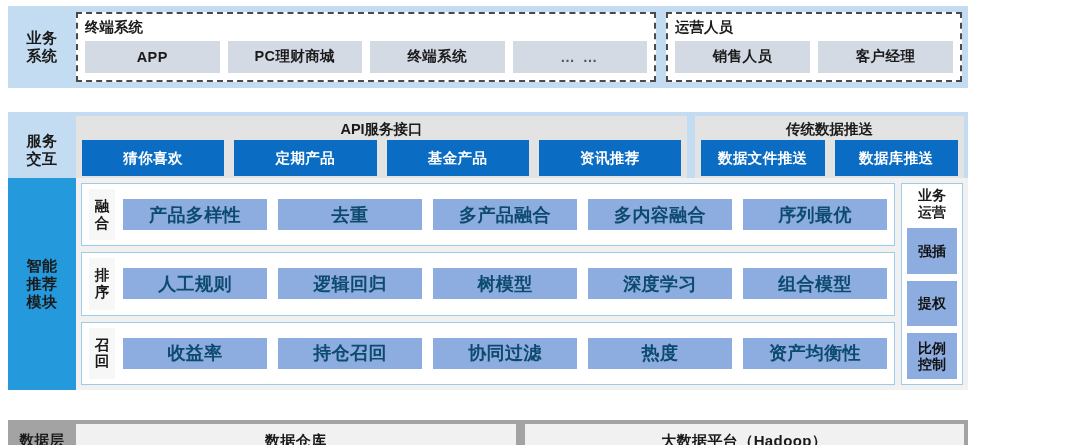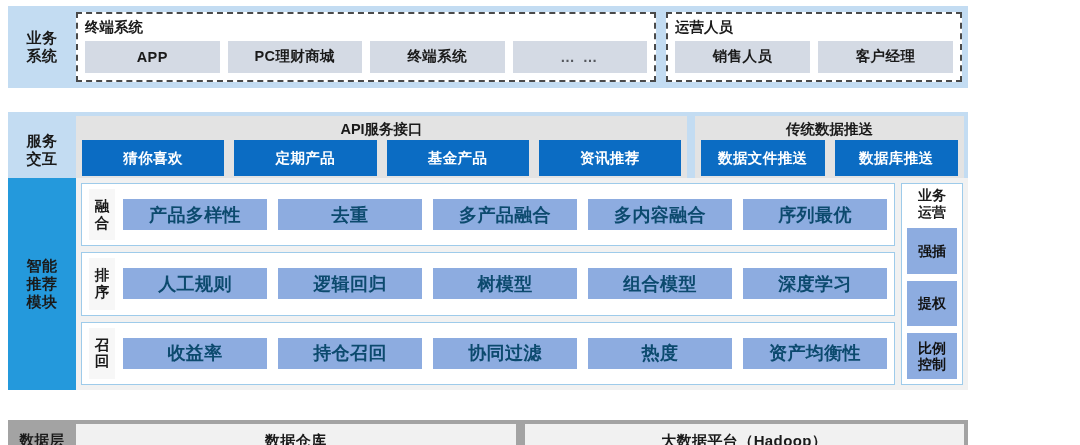--- a/index.html
+++ b/index.html
@@ -343,22 +343,22 @@
           <div class="reco-row-label">
             <span>
               <span>排</span><br>
               <span>序</span>
             </span>
           </div>
           <div class="reco-tiles">
             <div class="blue-tile">人工规则</div>
             <div class="blue-tile">逻辑回归</div>
             <div class="blue-tile">树模型</div>
+            <div class="blue-tile">深度学习</div>
             <div class="blue-tile">组合模型</div>
-            <div class="blue-tile">深度学习</div>
           </div>
         </div>
 
         <div class="reco-row">
           <div class="reco-row-label">
             <span>
               <span>召</span><br>
               <span>回</span>
             </span>
           </div>

